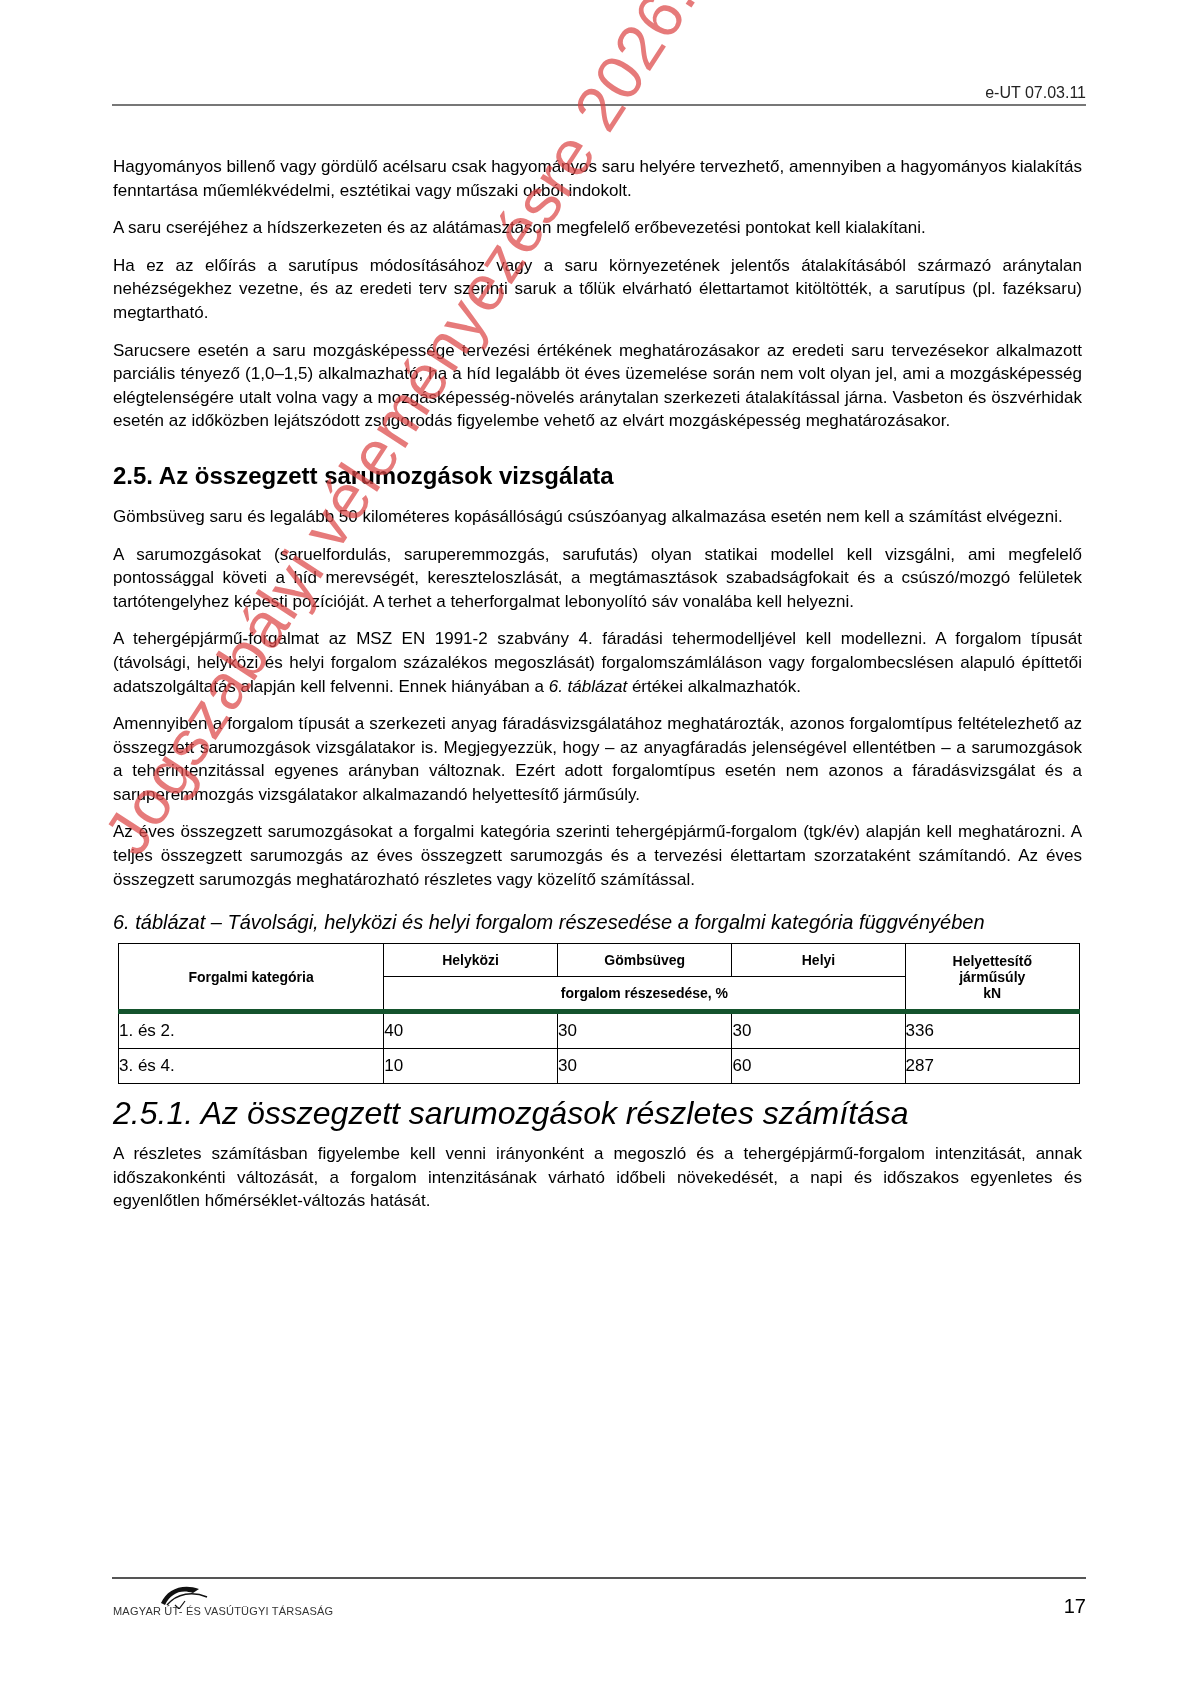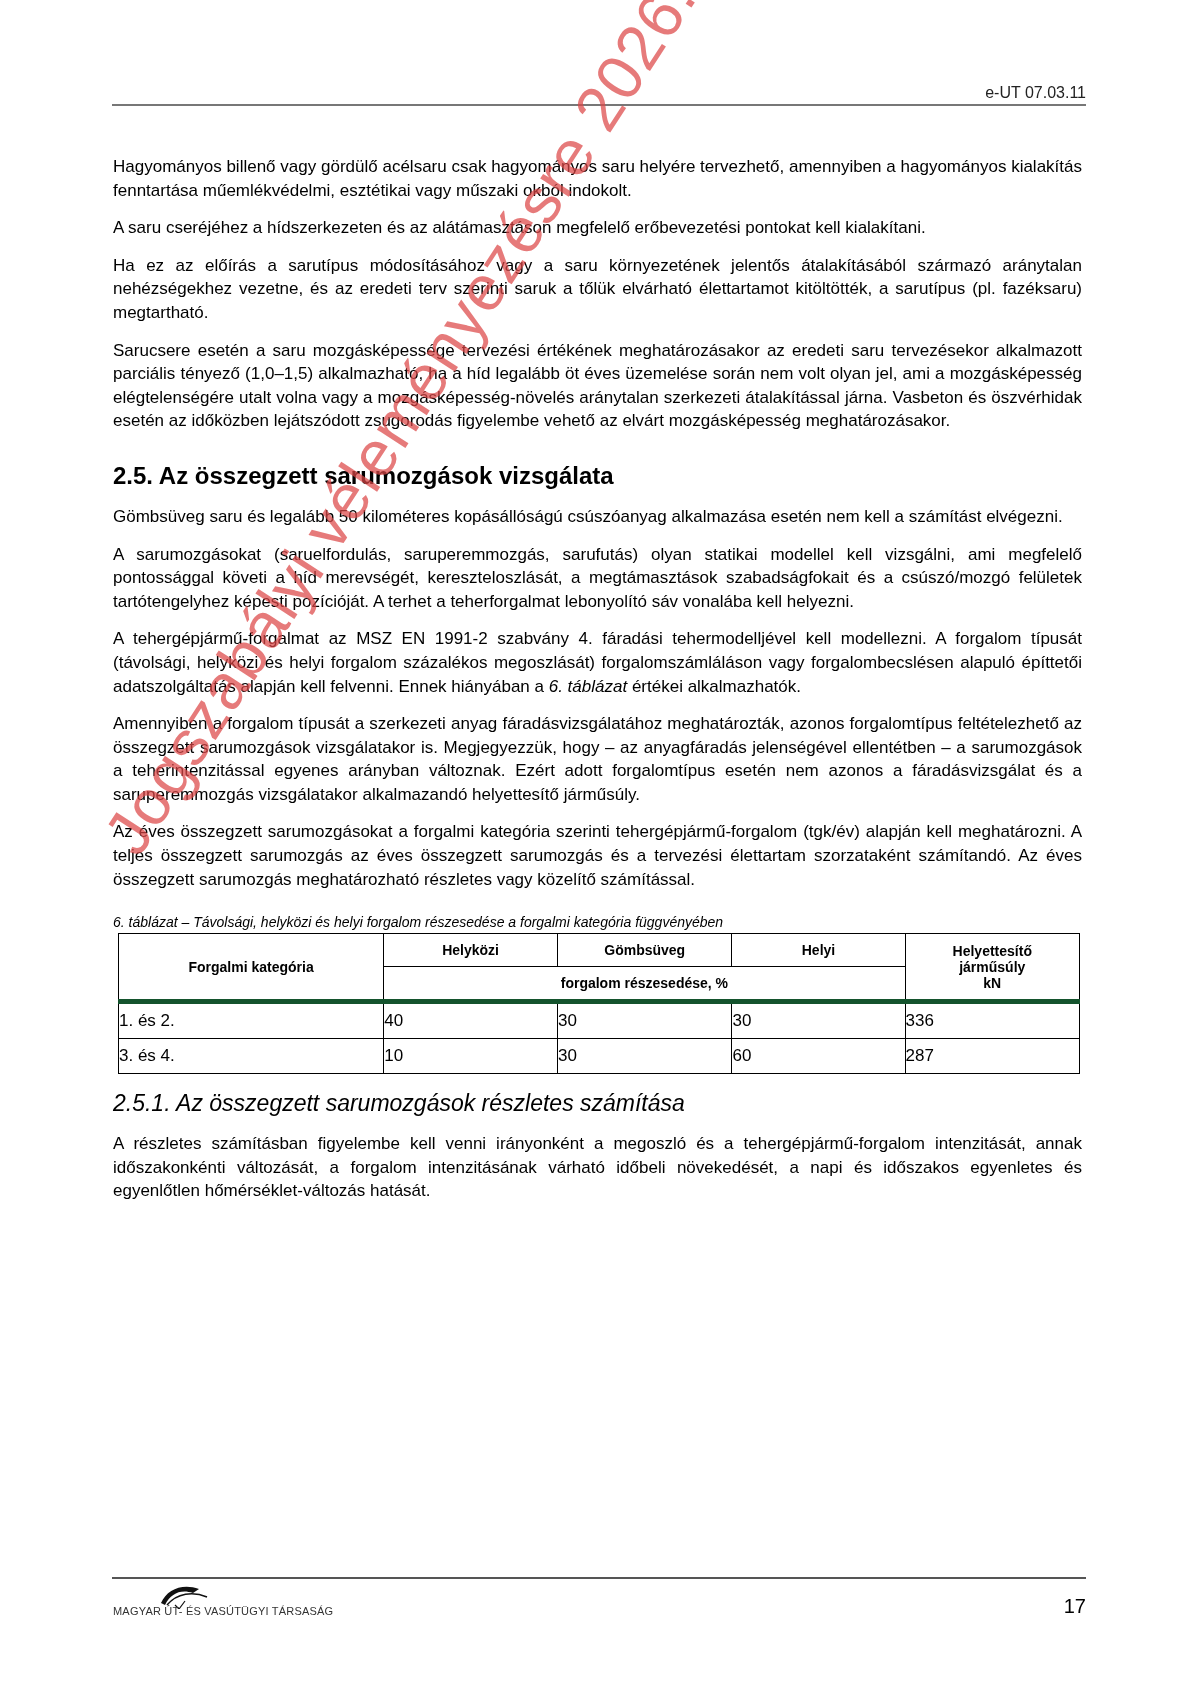--- a/index.html
+++ b/index.html
@@ -19,24 +19,24 @@
     position: absolute; left: 113px; width: 969px; top: 141px;
   }
   p.body {
     margin: 14px 0 8px 0; font-size: 17px; line-height: 23.6px;
     text-align: justify; hyphens: manual;
   }
   h2.section {
     font-size: 24px; font-weight: bold; margin: 28px 0 8px 0; line-height: 30px;
   }
   h3.subsection {
-    font-size: 23px; font-weight: normal; font-style: italic; margin: 14px 0 6px 0; line-height: 30px;
+    font-size: 32px; font-weight: normal; font-style: italic; margin: 14px 0 6px 0; line-height: 30px;
   }
   .caption {
-    font-size: 14px; font-style: italic; margin: 20px 0 0 0; line-height: 22px;
+    font-size: 20px; font-style: italic; margin: 20px 0 10px 0; line-height: 22px;
   }
   table.data {
     border-collapse: collapse; width: 962px; margin-left: 5px;
     font-size: 17px;
   }
   table.data th {
     font-weight: bold; font-size: 14px; border: 1.5px solid #000;
     padding: 3px 4px; text-align: center; height: 26px;
   }
   table.data td {

